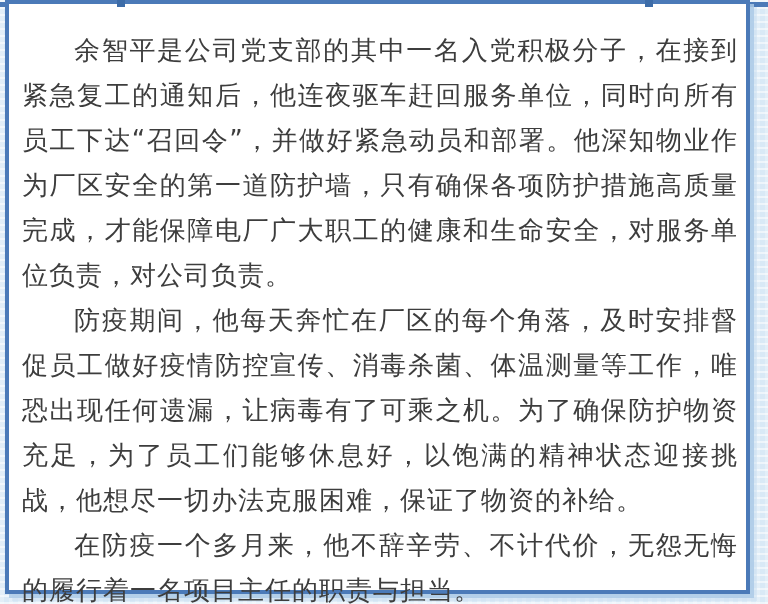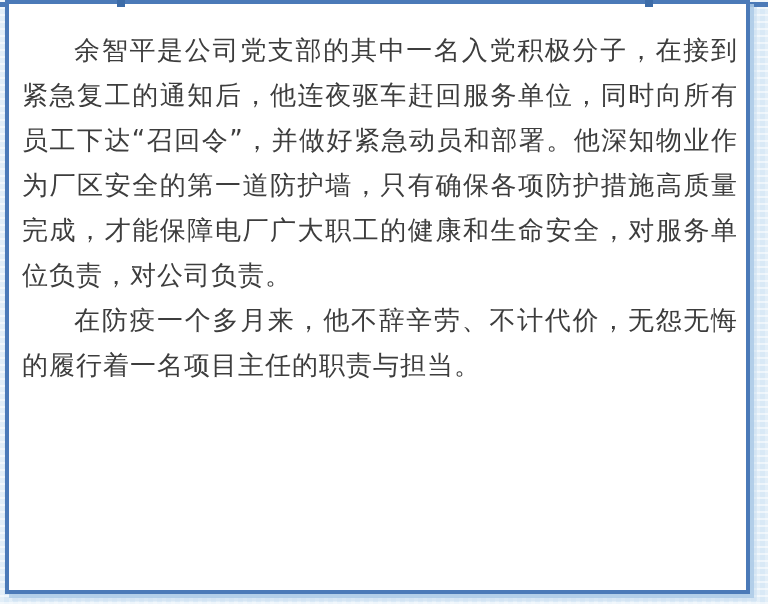--- a/index.html
+++ b/index.html
@@ -76,15 +76,16 @@
 </head>
 <body>
 
 <div class="top-line"></div>
 <div class="tick tick-left"></div>
 <div class="tick tick-right"></div>
 
 <div class="panel">
   <div class="content">
     <p>余智平是公司党支部的其中一名入党积极分子，在接到紧急复工的通知后，他连夜驱车赶回服务单位，同时向所有员工下达“召回令”，并做好紧急动员和部署。他深知物业作为厂区安全的第一道防护墙，只有确保各项防护措施高质量完成，才能保障电厂广大职工的健康和生命安全，对服务单位负责，对公司负责。</p>
+    <p>防疫期间，他每天奔忙在厂区的每个角落，及时安排督促员工做好疫情防控宣传、消毒杀菌、体温测量等工作，唯恐出现任何遗漏，让病毒有了可乘之机。为了确保防护物资充足，为了员工们能够休息好，以饱满的精神状态迎接挑战，他想尽一切办法克服困难，保证了物资的补给。</p>
     <p>在防疫一个多月来，他不辞辛劳、不计代价，无怨无悔的履行着一名项目主任的职责与担当。</p>
   </div>
 </div>
 
 </body></html>

